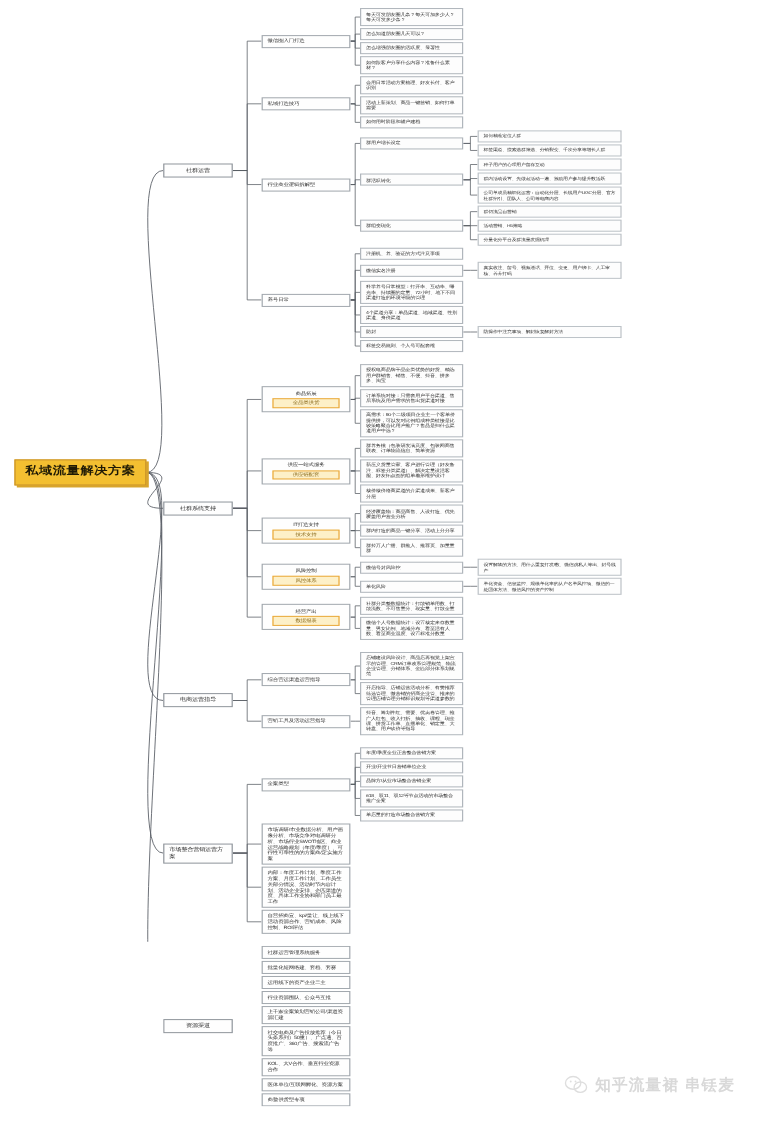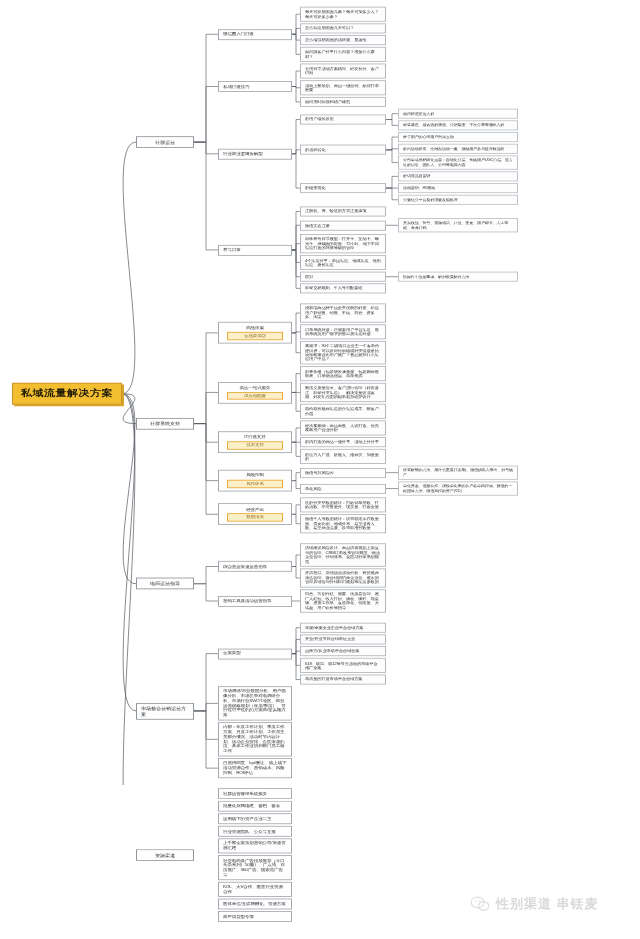--- a/index.html
+++ b/index.html
@@ -381,14 +381,14 @@
     </div>
   </div>
 
 <div class="wm" style="left:470px;top:895px;font-size:13px;">
   <svg width="20" height="16" viewBox="0 0 24 20">
     <ellipse cx="9" cy="8" rx="8" ry="6.6" fill="none" stroke="#dedede" stroke-width="1.4"></ellipse>
     <ellipse cx="16.5" cy="12.5" rx="6.5" ry="5.4" fill="none" stroke="#dedede" stroke-width="1.4"></ellipse>
     <circle cx="6.5" cy="6.5" r="1" fill="#dedede"></circle>
     <circle cx="11.5" cy="6.5" r="1" fill="#dedede"></circle>
   </svg>
-  <span>性别渠道 串铥麦</span>
+  <span>知乎流量裙 串铥麦</span>
 </div>
 
 </body></html>

